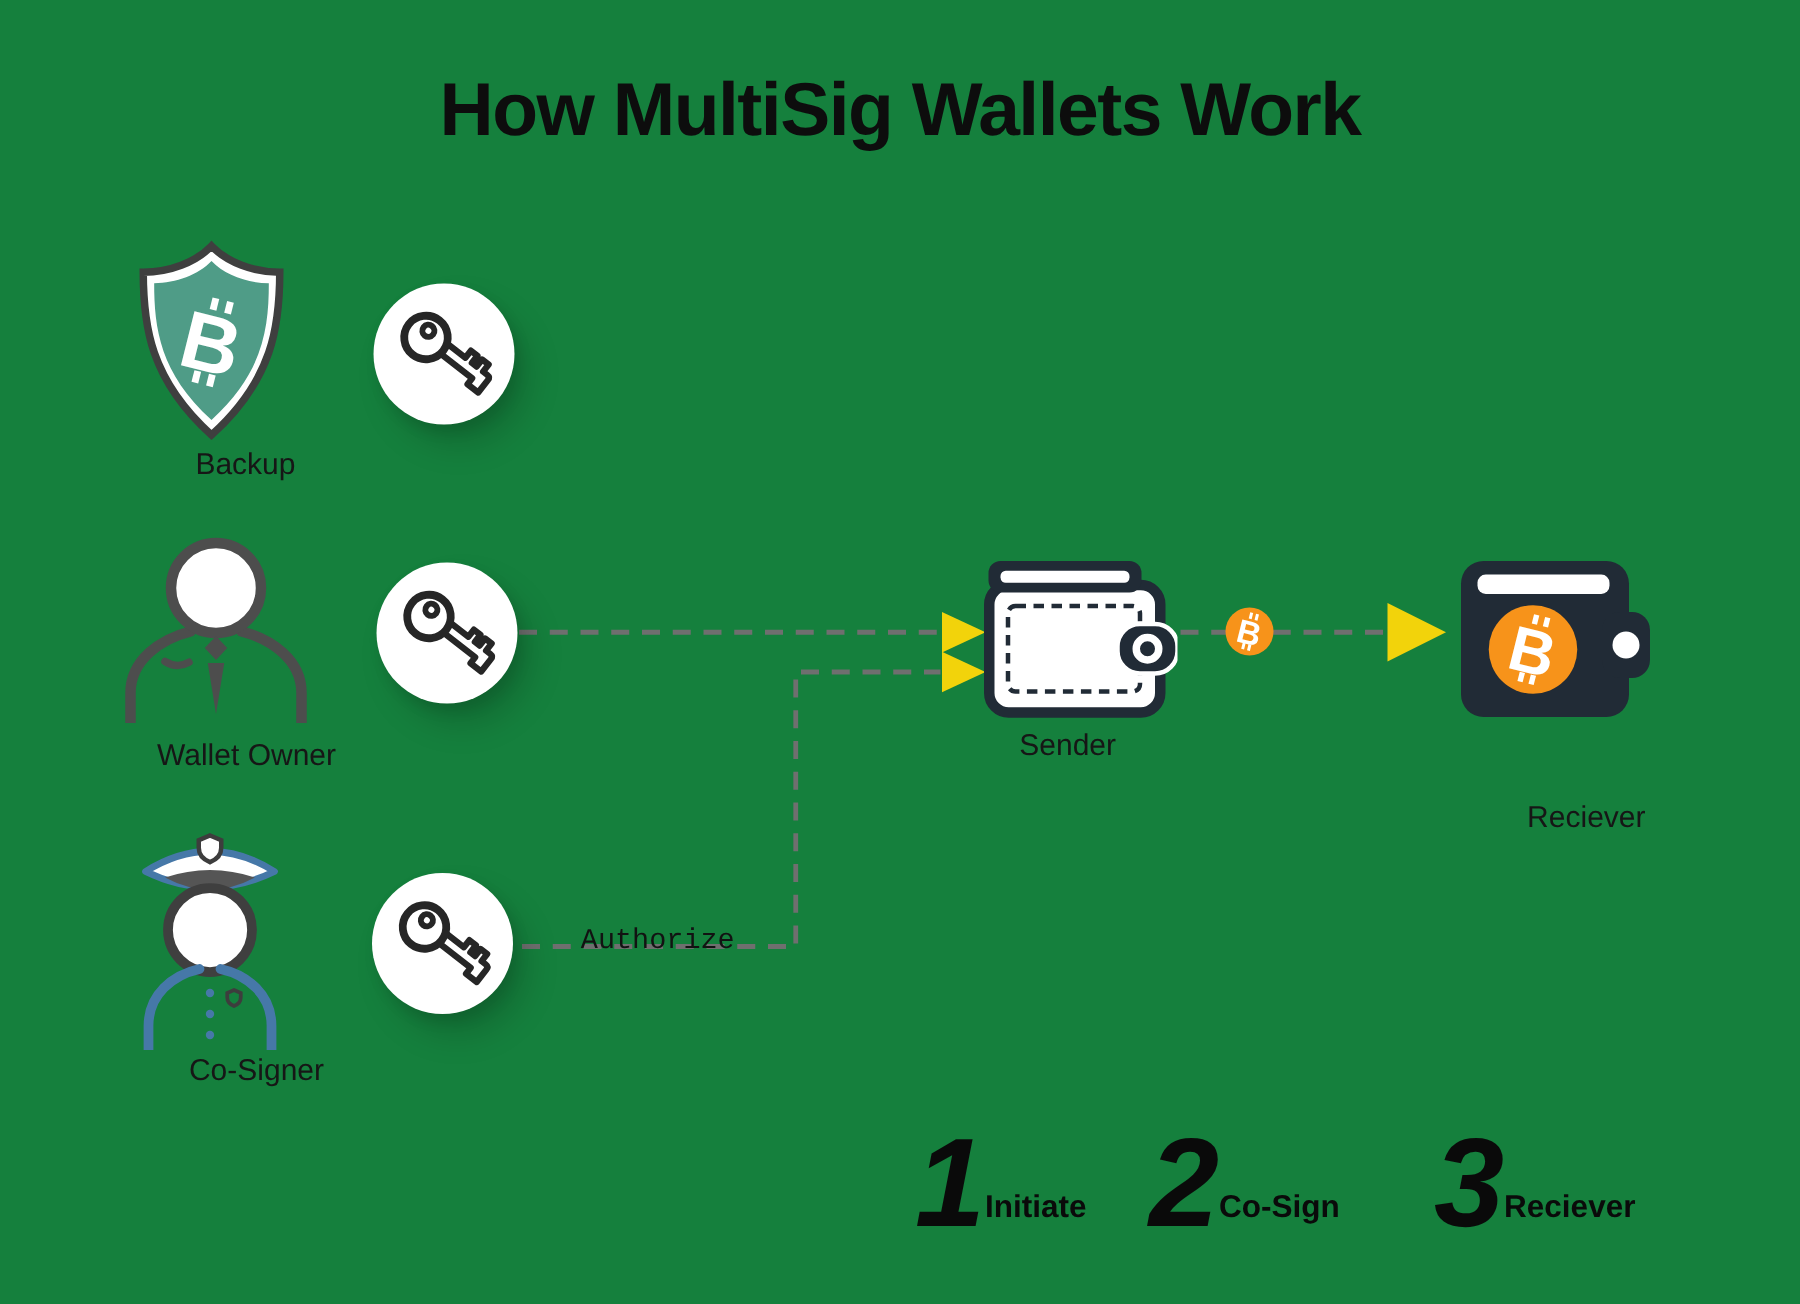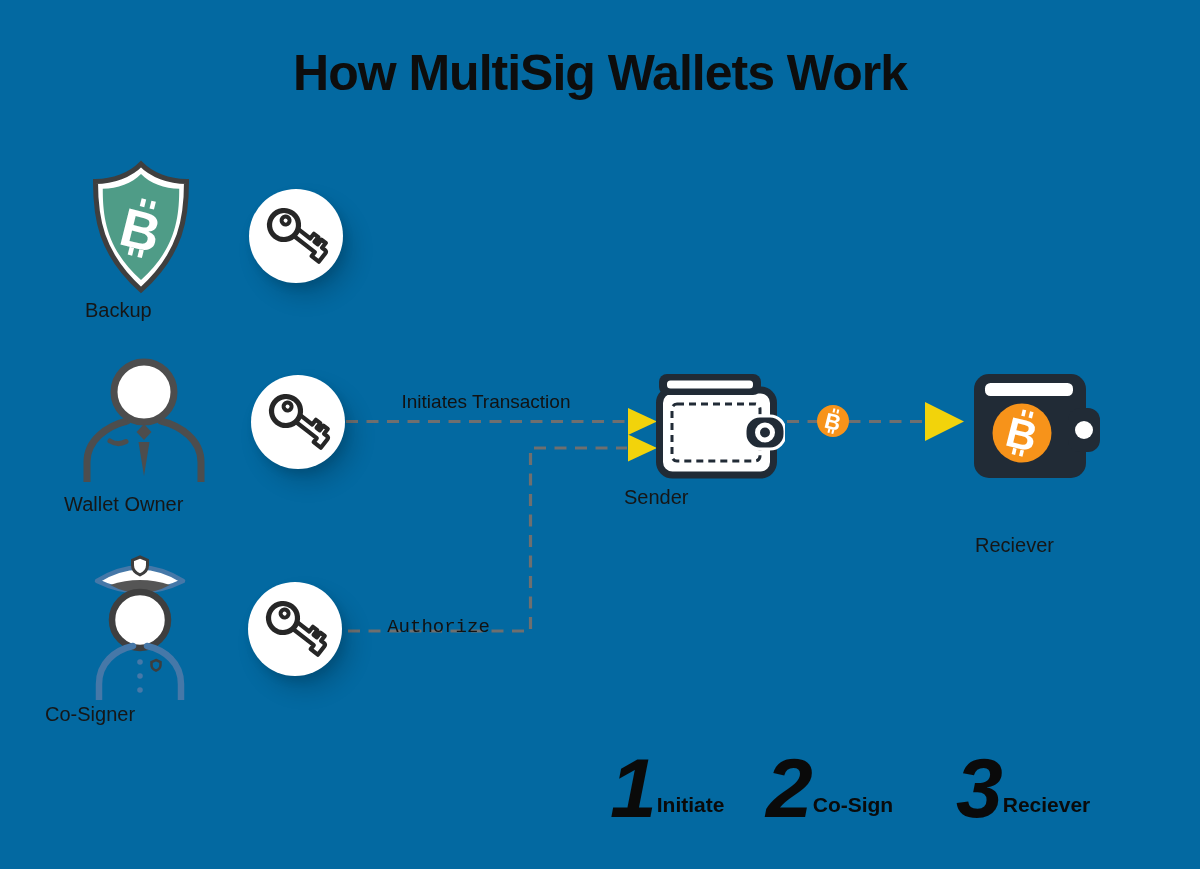--- a/index.html
+++ b/index.html
@@ -1,27 +1,27 @@
 <!DOCTYPE html>
 <html><head>
 <meta charset="utf-8">
 <style>
   * { margin:0; padding:0; box-sizing:border-box; }
   html,body { background:#ffffff; }
   .canvas {
     position:relative; width:1200px; height:869px; margin:0 auto;
-    background:#0369a1; overflow:hidden;
+    background:#15803d; overflow:hidden;
     font-family:"Liberation Sans", sans-serif; color:#131313;
   }
   .title {
     position:absolute; top:44px; left:0; width:100%; text-align:center;
     font-size:50px; font-weight:700; letter-spacing:-1px; color:#0d0d0d;
   }
   .abs { position:absolute; }
-  .name-label { position:absolute; font-size:20px; color:#161616; text-align:left; }
+  .name-label { position:absolute; font-size:20px; color:#161616; text-align:right; }
   .flow-label { position:absolute; font-size:19px; font-weight:500; color:#121212; text-align:center; }
   .key-badge {
     position:absolute; width:94px; height:94px; border-radius:50%; background:#fff;
     box-shadow: 10px 14px 22px rgba(0,0,0,0.16), 3px 5px 9px rgba(0,0,0,0.10);
     display:flex; align-items:center; justify-content:center;
   }
   .step { position:absolute; display:flex; align-items:flex-end; }
   .step-number {
     font-size:84px; font-weight:700; font-style:italic;
     line-height:0.78; letter-spacing:-3px; color:#0a0a0a;
@@ -87,21 +87,21 @@
     <path d="M47 7 l7.5 3.2 v5 c0 4.8 -2.6 7.6 -7.5 9.6 c-4.9 -2 -7.5 -4.8 -7.5 -9.6 v-5 Z" fill="#ffffff" stroke="#3d3d3d" stroke-width="3"></path>
     <path d="M17 35 Q47 25 77 35 Q47 51 17 35 Z" fill="#555555"></path>
     <circle cx="47" cy="70" r="28" fill="#ffffff" stroke="#3F3F3F" stroke-width="6.5"></circle>
     <path d="M6 150 L6 134 C6 113 22 100 40 96" fill="none" stroke="#4678A8" stroke-width="6.5" stroke-linecap="round"></path>
     <path d="M88 150 L88 134 C88 113 72 100 54 96" fill="none" stroke="#4678A8" stroke-width="6.5" stroke-linecap="round"></path>
     <circle cx="47" cy="112" r="2.8" fill="#4678A8"></circle>
     <circle cx="47" cy="126" r="2.8" fill="#4678A8"></circle>
     <circle cx="47" cy="140" r="2.8" fill="#4678A8"></circle>
     <path d="M63 110 l4.5 2 v3 c0 2.8 -1.6 4.5 -4.5 5.7 c-2.9 -1.2 -4.5 -2.9 -4.5 -5.7 v-3 Z" fill="none" stroke="#3d3d3d" stroke-width="2.5"></path>
   </svg>
-  <div class="name-label" style="left:45px;top:703px;width:160px;">Co-Signer</div>
+  <div class="name-label" style="left:56px;top:703px;width:160px;">Co-Signer</div>
 
   <div class="key-badge" style="left:249px;top:189px;">
     <svg width="94" height="94" viewBox="0 0 94 94">
       <g transform="translate(35 36) rotate(38)">
         <path d="M13 -5.5 L29 -5.5 L29 -11.5 L34.5 -11.5 L34.5 -5.5 L38.5 -5.5 L38.5 -11.5 L44 -11.5 L44 -5.5 L47.5 -5.5 Q50 -5.5 50 -3 L50 7.5 L41 7.5 L41 2.5 L13 2.5 Z" fill="#ffffff" stroke="#262626" stroke-width="4.2" stroke-linejoin="round"></path>
         <circle cx="0" cy="0" r="14.5" fill="#ffffff" stroke="#262626" stroke-width="5.2"></circle>
         <circle cx="-1.5" cy="-4.5" r="4" fill="none" stroke="#262626" stroke-width="4"></circle>
       </g>
     </svg>
   </div>
@@ -117,21 +117,20 @@
   <div class="key-badge" style="left:248px;top:582px;">
     <svg width="94" height="94" viewBox="0 0 94 94">
       <g transform="translate(35 36) rotate(38)">
         <path d="M13 -5.5 L29 -5.5 L29 -11.5 L34.5 -11.5 L34.5 -5.5 L38.5 -5.5 L38.5 -11.5 L44 -11.5 L44 -5.5 L47.5 -5.5 Q50 -5.5 50 -3 L50 7.5 L41 7.5 L41 2.5 L13 2.5 Z" fill="#ffffff" stroke="#262626" stroke-width="4.2" stroke-linejoin="round"></path>
         <circle cx="0" cy="0" r="14.5" fill="#ffffff" stroke="#262626" stroke-width="5.2"></circle>
         <circle cx="-1.5" cy="-4.5" r="4" fill="none" stroke="#262626" stroke-width="4"></circle>
       </g>
     </svg>
   </div>
 
-  <div class="flow-label" style="left:350px;top:391px;width:272px;">Initiates Transaction</div>
   <div class="flow-label" style="left:347px;top:616px;width:183px;font-family:Liberation Mono, monospace;">Authorize</div>
 
   <svg class="abs" style="left:655px;top:372px;" width="130" height="108" viewBox="0 0 130 108">
     <rect x="4.5" y="18" width="114" height="85" rx="13" fill="#ffffff" stroke="#212B36" stroke-width="7"></rect>
     <rect x="17" y="32" width="88" height="57" rx="5" class="walletdash"></rect>
     <rect x="4" y="2" width="102" height="21" rx="8" fill="#212B36"></rect>
     <rect x="12" y="8.5" width="86" height="8" rx="3.5" fill="#ffffff"></rect>
     <rect x="90" y="44" width="40" height="33" rx="15" fill="#212B36" stroke="#ffffff" stroke-width="3"></rect>
     <circle cx="110" cy="60.5" r="7.5" fill="#212B36" stroke="#ffffff" stroke-width="5"></circle>
   </svg>

